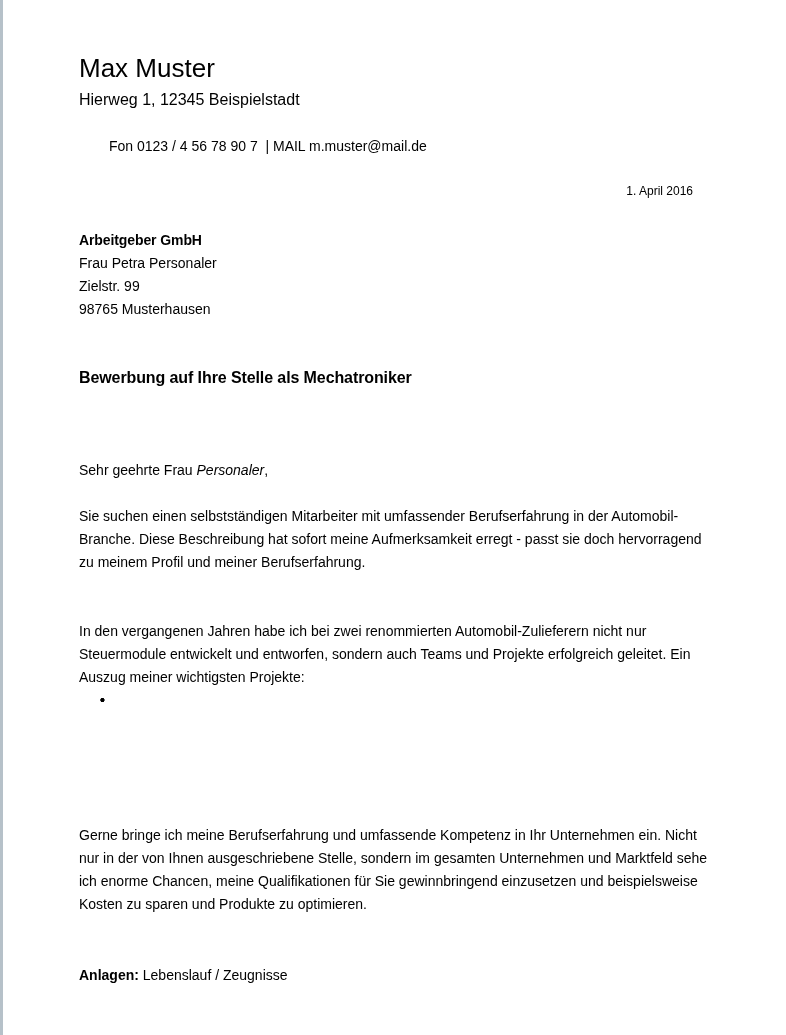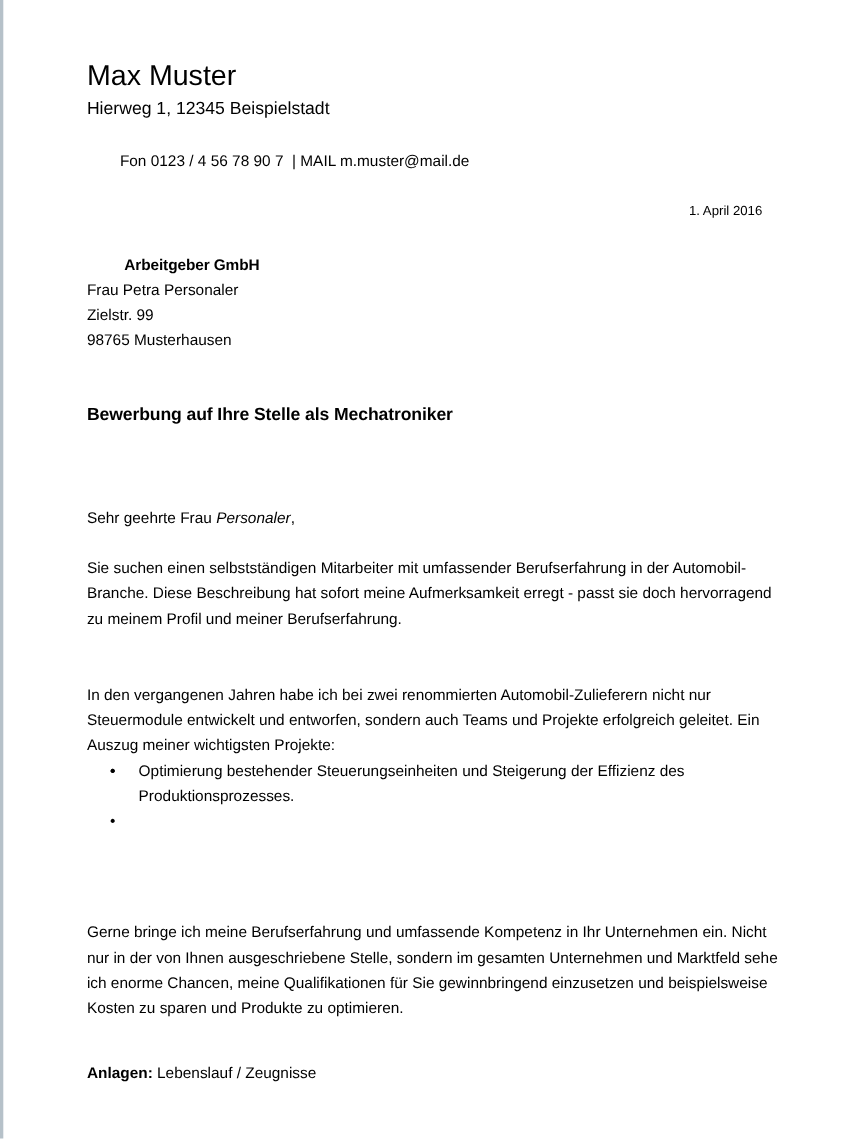--- a/index.html
+++ b/index.html
@@ -10,30 +10,30 @@
     color: #000000;
   }
   .left-bar { position: absolute; left: 0; top: 0; width: 3px; height: 1035px; background: #b6c1c9; }
   .abs { position: absolute; left: 79px; white-space: nowrap; }
   .name { top: 52px; font-size: 26px; line-height: 32px; }
   .address { top: 91px; font-size: 16px; line-height: 18px; }
   .contact { top: 137px; font-size: 14px; line-height: 18px; }
   .date { position: absolute; top: 182px; right: 93px; font-size: 12px; line-height: 18px; white-space: nowrap; }
   .recipient { top: 229px; font-size: 14px; line-height: 23px; }
   .recipient div { white-space: nowrap; }
-  .company { font-weight: bold; letter-spacing: -0.1px; margin-left: 34px; }
+  .company { font-weight: bold; letter-spacing: -0.1px; }
   .subject { top: 368px; font-size: 16px; line-height: 20px; font-weight: bold; letter-spacing: -0.1px; }
   .body-text { position: absolute; left: 79px; width: 630px; font-size: 14px; line-height: 23px; }
   .salutation { top: 459px; }
   .p1 { top: 505px; }
   .p2 { top: 620px; }
   .list { top: 689px; margin: 0; padding: 0; list-style: none; width: 600px; }
   .list li { position: relative; padding-left: 47px; }
   .list li .bullet { position: absolute; left: 21px; top: 0; font-size: 14px; }
-  .p3 { top: 824px; margin-top: 12px; }
+  .p3 { top: 824px; }
   .attach { top: 966px; font-size: 14px; line-height: 18px; }
   .attach .label { font-weight: bold; }
   em { font-style: italic; }
 </style>
 </head>
 <body>
 
 <div class="left-bar"></div>
 
 <div class="abs name">Max Muster</div>
@@ -51,19 +51,19 @@
 
 <div class="abs subject">Bewerbung auf Ihre Stelle als Mechatroniker</div>
 
 <div class="body-text salutation" style="white-space: pre;"><span>Sehr geehrte Frau </span><em>Personaler</em><span>,</span></div>
 
 <div class="body-text p1">Sie suchen einen selbstständigen Mitarbeiter mit umfassender Berufserfahrung in der Automobil-Branche. Diese Beschreibung hat sofort meine Aufmerksamkeit erregt - passt sie doch hervorragend zu meinem Profil und meiner Berufserfahrung.</div>
 <div class="body-text p2" style="width: 620px;">In den vergangenen Jahren habe ich bei zwei renommierten Automobil-Zulieferern nicht nur Steuermodule entwickelt und entworfen, sondern auch Teams und Projekte erfolgreich geleitet. Ein Auszug meiner wichtigsten Projekte:</div>
 
 <ul class="body-text list">
   <li><span class="bullet">•</span></li>
-  <li><span class="bullet">•</span><span>Optimierung bestehender Steuerungseinheiten und Steigerung der Effizienz des Produktionsprozesses.</span></li>
+  <li><span class="bullet">•</span></li>
   <li><span class="bullet">•</span></li>
 </ul>
 
 <div class="body-text p3" style="width: 635px;">Gerne bringe ich meine Berufserfahrung und umfassende Kompetenz in Ihr Unternehmen ein. Nicht nur in der von Ihnen ausgeschriebene Stelle, sondern im gesamten Unternehmen und Marktfeld sehe ich enorme Chancen, meine Qualifikationen für Sie gewinnbringend einzusetzen und beispielsweise Kosten zu sparen und Produkte zu optimieren.</div>
 
 <div class="abs attach" style="white-space: pre;"><span class="label">Anlagen:</span><span> Lebenslauf / Zeugnisse</span></div>
 
 </body></html>

